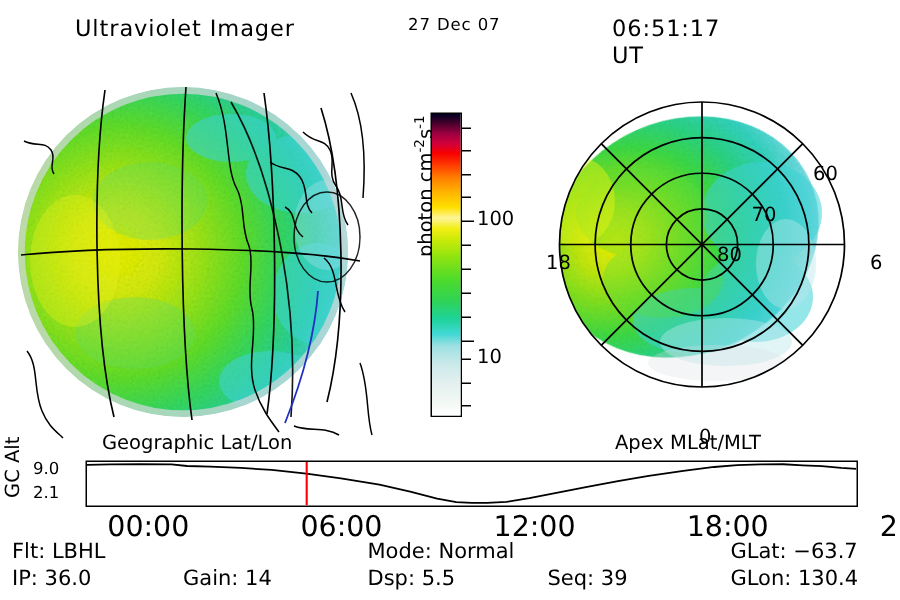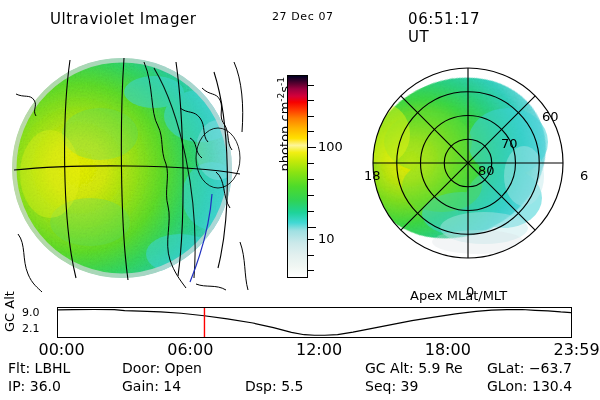--- a/index.html
+++ b/index.html
@@ -47,21 +47,21 @@
   #strip-box{position:absolute;left:57px;top:19px;width:515px;height:31px;border:1px solid #000;box-sizing:border-box;overflow:hidden;}
   #strip-box svg{display:block;}
   .yaxis-lab{position:absolute;font-size:11px;white-space:nowrap;}
   #y-hi{left:22px;top:18px;}
   #y-lo{left:22px;top:34px;}
   #y-name{
     position:absolute;left:-13px;top:16px;width:44px;
     transform:rotate(-90deg);transform-origin:50% 50%;
     font-size:13px;text-align:center;white-space:nowrap;
   }
-  .xtick-lab{position:absolute;top:52px;font-size:16px;white-space:nowrap;}
+  .xtick-lab{position:absolute;top:52px;font-size:19px;white-space:nowrap;margin-left:33px;}
 
   
   #status{left:0;top:360px;width:600px;height:40px;}
   .st-cell{position:absolute;font-size:14px;white-space:nowrap;}
   .st-r0{top:0;}
   .st-r1{top:18px;}
   .st-c0{left:8px;}
   .st-c1{left:122px;}
   .st-c2{left:245px;}
   .st-c3{left:365px;}
@@ -248,20 +248,21 @@
       <div style="position: absolute; left: 6px; top: 122px; font-size: 13px; white-space: nowrap;">18</div>
       <div style="position: absolute; left: 222px; top: 122px; font-size: 13px; white-space: nowrap;">6</div>
       <div style="position: absolute; left: 108px; top: 238px; font-size: 13px; white-space: nowrap;">0</div>
       <div style="position: absolute; left: 184px; top: 63px; font-size: 13px; white-space: nowrap;">60</div>
       <div style="position: absolute; left: 143px; top: 90px; font-size: 13px; white-space: nowrap;">70</div>
       <div style="position: absolute; left: 120px; top: 117px; font-size: 13px; white-space: nowrap;">80</div>
     </div>
 </div>
 
 <div class="abs" id="strip">
+  <div class="strip-cap" id="cap-geo">Geographic Lat/Lon</div>
   <div class="strip-cap" id="cap-apex">Apex MLat/MLT</div>
 
   <div id="y-name">GC Alt</div>
   <div class="yaxis-lab" id="y-hi">9.0</div>
   <div class="yaxis-lab" id="y-lo">2.1</div>
 
   <div id="strip-box">
     <svg width="513" height="29" viewBox="0 0 513 29" preserveAspectRatio="none">
       <polyline id="alt-line" fill="none" stroke="#000000" stroke-width="1.2" points="0.00,1.89 15.39,1.63 35.91,1.50 56.43,1.63 66.69,2.67 82.08,3.06 102.60,3.97 123.12,5.27 146.20,7.74 169.29,10.86 194.94,15.02 215.46,19.70 233.42,24.38 246.24,26.72 256.50,27.24 266.76,27.24 279.59,26.59 294.97,24.12 312.93,20.61 333.45,16.58 353.97,12.68 374.49,9.30 397.57,5.92 418.09,3.32 433.49,2.15 448.88,1.63 464.26,1.50 477.09,2.28 489.91,2.80 502.74,3.97 513.00,4.62"></polyline>
       <line id="alt-marker" x1="146.46" y1="0" x2="146.46" y2="29" stroke="#ff0000" stroke-width="1.4"></line>
@@ -273,23 +274,22 @@
       <div class="xtick-lab" style="left: 296px;">12:00</div>
       <div class="xtick-lab" style="left: 424.75px;">18:00</div>
       <div class="xtick-lab" style="left: 553.5px;">23:59</div>
     </div>
 </div>
 
 <div class="abs" id="status">
   <div class="st-cell st-r0 st-c0">Flt: LBHL</div>
   <div class="st-cell st-r1 st-c0">IP: 36.0</div>
 
-  <div class="st-cell st-r0 st-c1">Door: Open</div>
   <div class="st-cell st-r1 st-c1">Gain: 14</div>
 
+  <div class="st-cell st-r0 st-c2">Mode: Normal</div>
   <div class="st-cell st-r1 st-c2">Dsp:   5.5</div>
 
-  <div class="st-cell st-r0 st-c3">GC Alt: 5.9 Re</div>
   <div class="st-cell st-r1 st-c3">Seq: 39</div>
 
   <div class="st-cell st-r0 st-c4">GLat: −63.7</div>
   <div class="st-cell st-r1 st-c4">GLon: 130.4</div>
 </div>
 
 </body></html>

